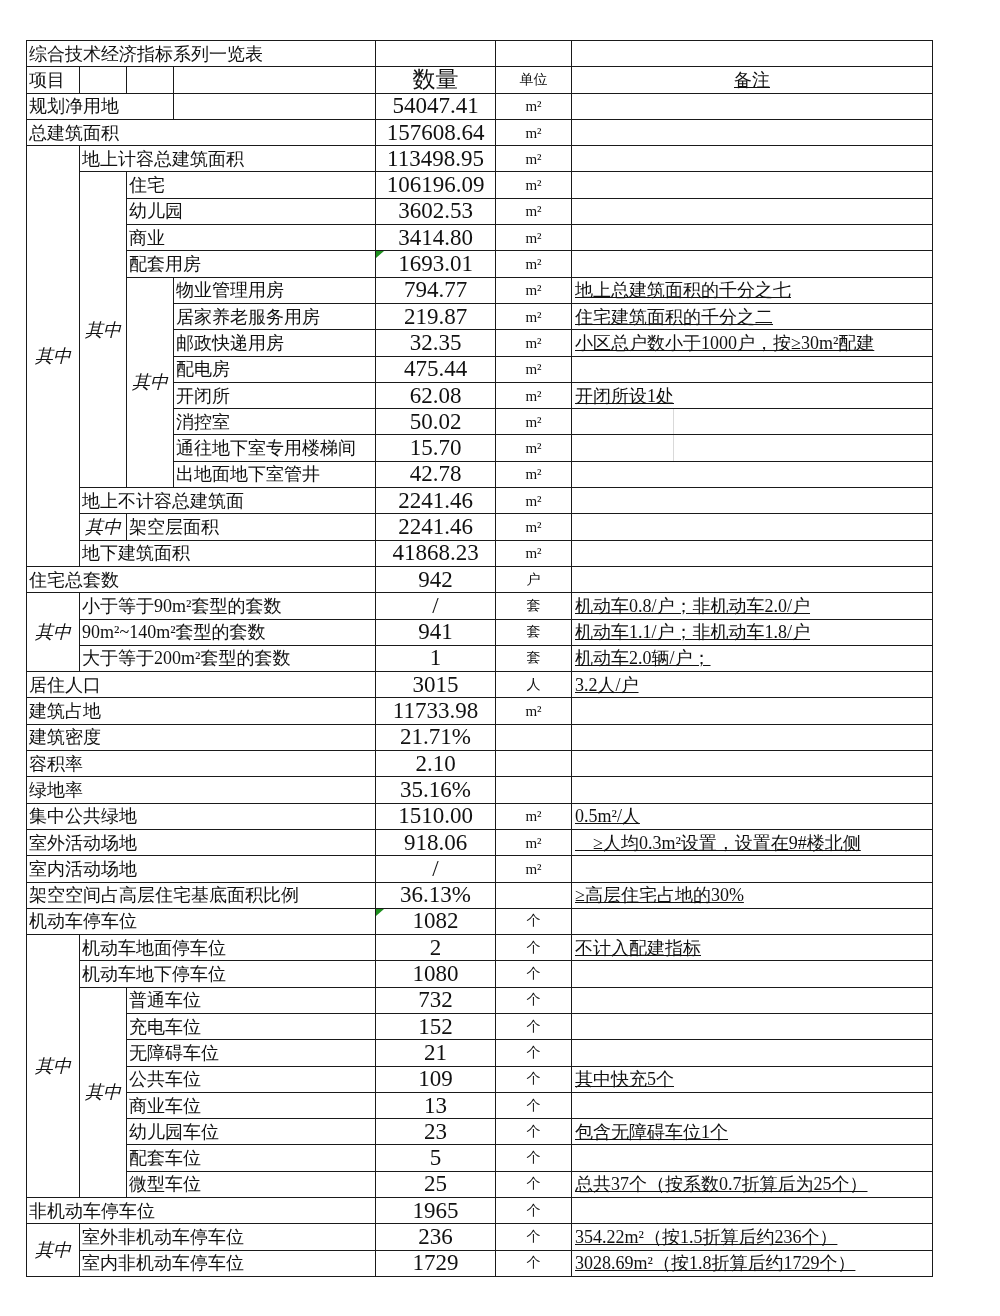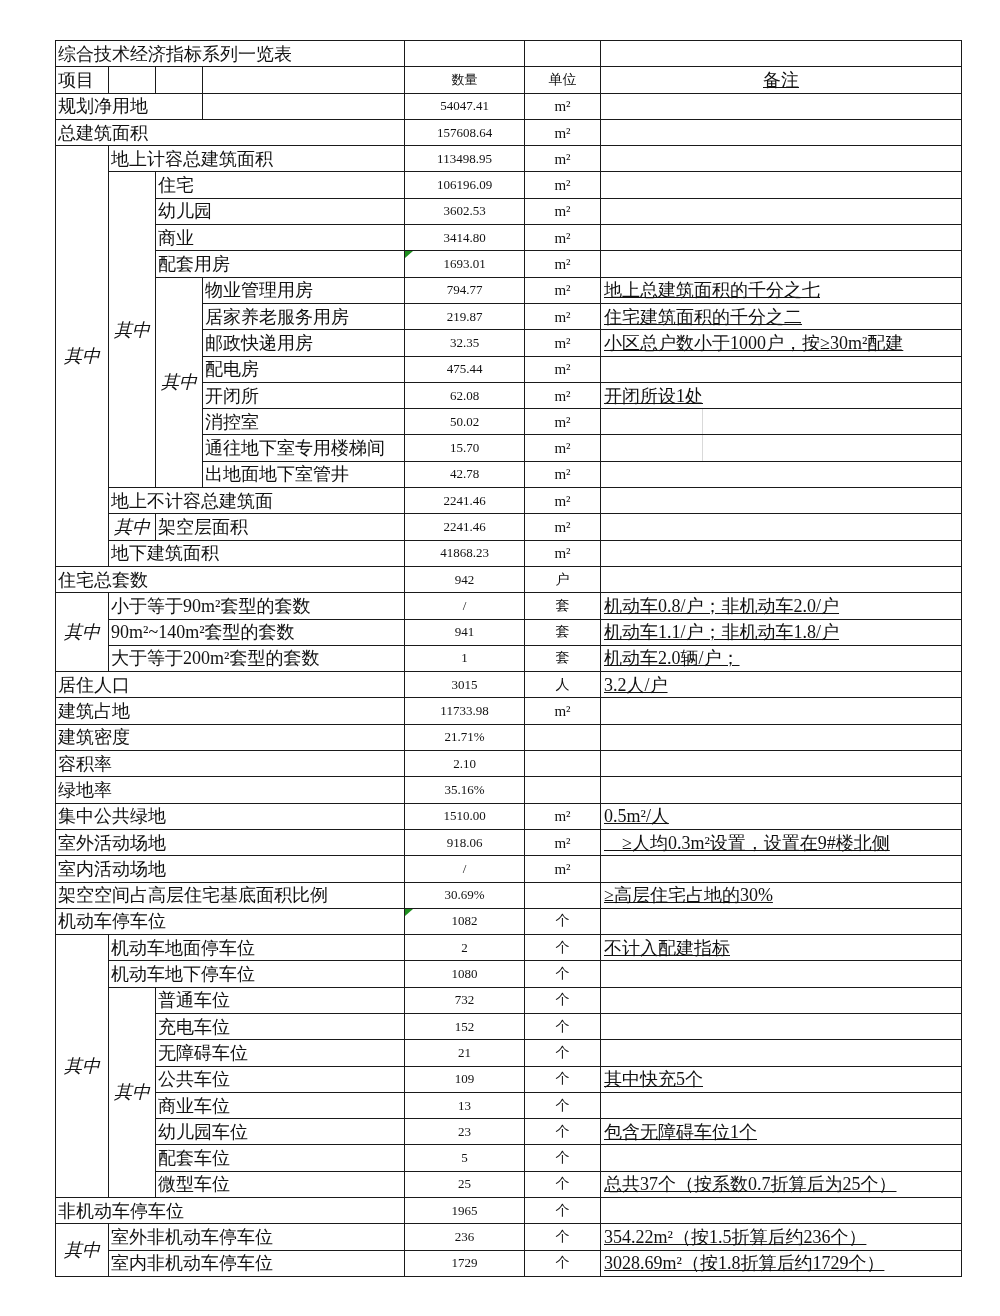--- a/index.html
+++ b/index.html
@@ -1,34 +1,34 @@
 <!DOCTYPE html>
 <html style="--marker: #1e8f1e; --ghost: #d9d9d9;"><head>
 <meta charset="utf-8">
 <style>
   html,body{margin:0;padding:0;}
   body{
     width:1000px;height:1316px;background:#ffffff;position:relative;
     font-family:"Liberation Serif","DejaVu Serif",serif;color:#111;
   }
   table#indicator-table{
-    position:absolute;left:55px;top:40px;width:906px;
+    position:absolute;left:26px;top:40px;width:906px;
     border-collapse:collapse;table-layout:fixed;
   }
   col.w0{width:53px}col.w1{width:47px}col.w2{width:47px}col.w3{width:202px}
   col.w4{width:120px}col.w5{width:76px}col.w6{width:361px}
   tr{height:26.3px;}
   td{
     border:1px solid #1a1a1a;padding:0 2px;font-size:18px;line-height:24px;
     overflow:hidden;white-space:nowrap;vertical-align:middle;
   }
   td.lbl{text-align:left;}
   td.title{text-align:left;}
   td.gc{text-align:center;font-style:italic;}
-  td.qty{text-align:center;font-size:13px;position:relative;padding:0;}
+  td.qty{text-align:center;font-size:23px;position:relative;padding:0;}
   td.unit{text-align:center;font-size:14px;padding:0;}
   td.unit.m2{font-size:15px;}
   td.note{text-align:left;font-size:18px;padding:0 3px;position:relative;text-decoration:underline;}
   td.hdr{text-align:center;}
   span.err-tri{
     position:absolute;top:0;left:0;width:0;height:0;display:block;
     border-top:7px solid var(--marker,#1e8f1e);border-right:8px solid transparent;
   }
   td.ghost::after{
     content:"";position:absolute;left:101px;top:-1px;bottom:-1px;width:1px;
@@ -245,21 +245,21 @@
         <td class="note">　≥人均0.3m²设置，设置在9#楼北侧</td>
       </tr>
       <tr>
         <td colspan="4" class="lbl">室内活动场地</td>
         <td class="qty">/</td>
         <td class="unit m2">m²</td>
         <td class="note"></td>
       </tr>
       <tr>
         <td colspan="4" class="lbl">架空空间占高层住宅基底面积比例</td>
-        <td class="qty">30.69%</td>
+        <td class="qty">36.13%</td>
         <td class="unit"></td>
         <td class="note">≥高层住宅占地的30%</td>
       </tr>
       <tr>
         <td colspan="4" class="lbl">机动车停车位</td>
         <td class="qty">1082<span class="err-tri"></span></td>
         <td class="unit">个</td>
         <td class="note"></td>
       </tr>
       <tr>

